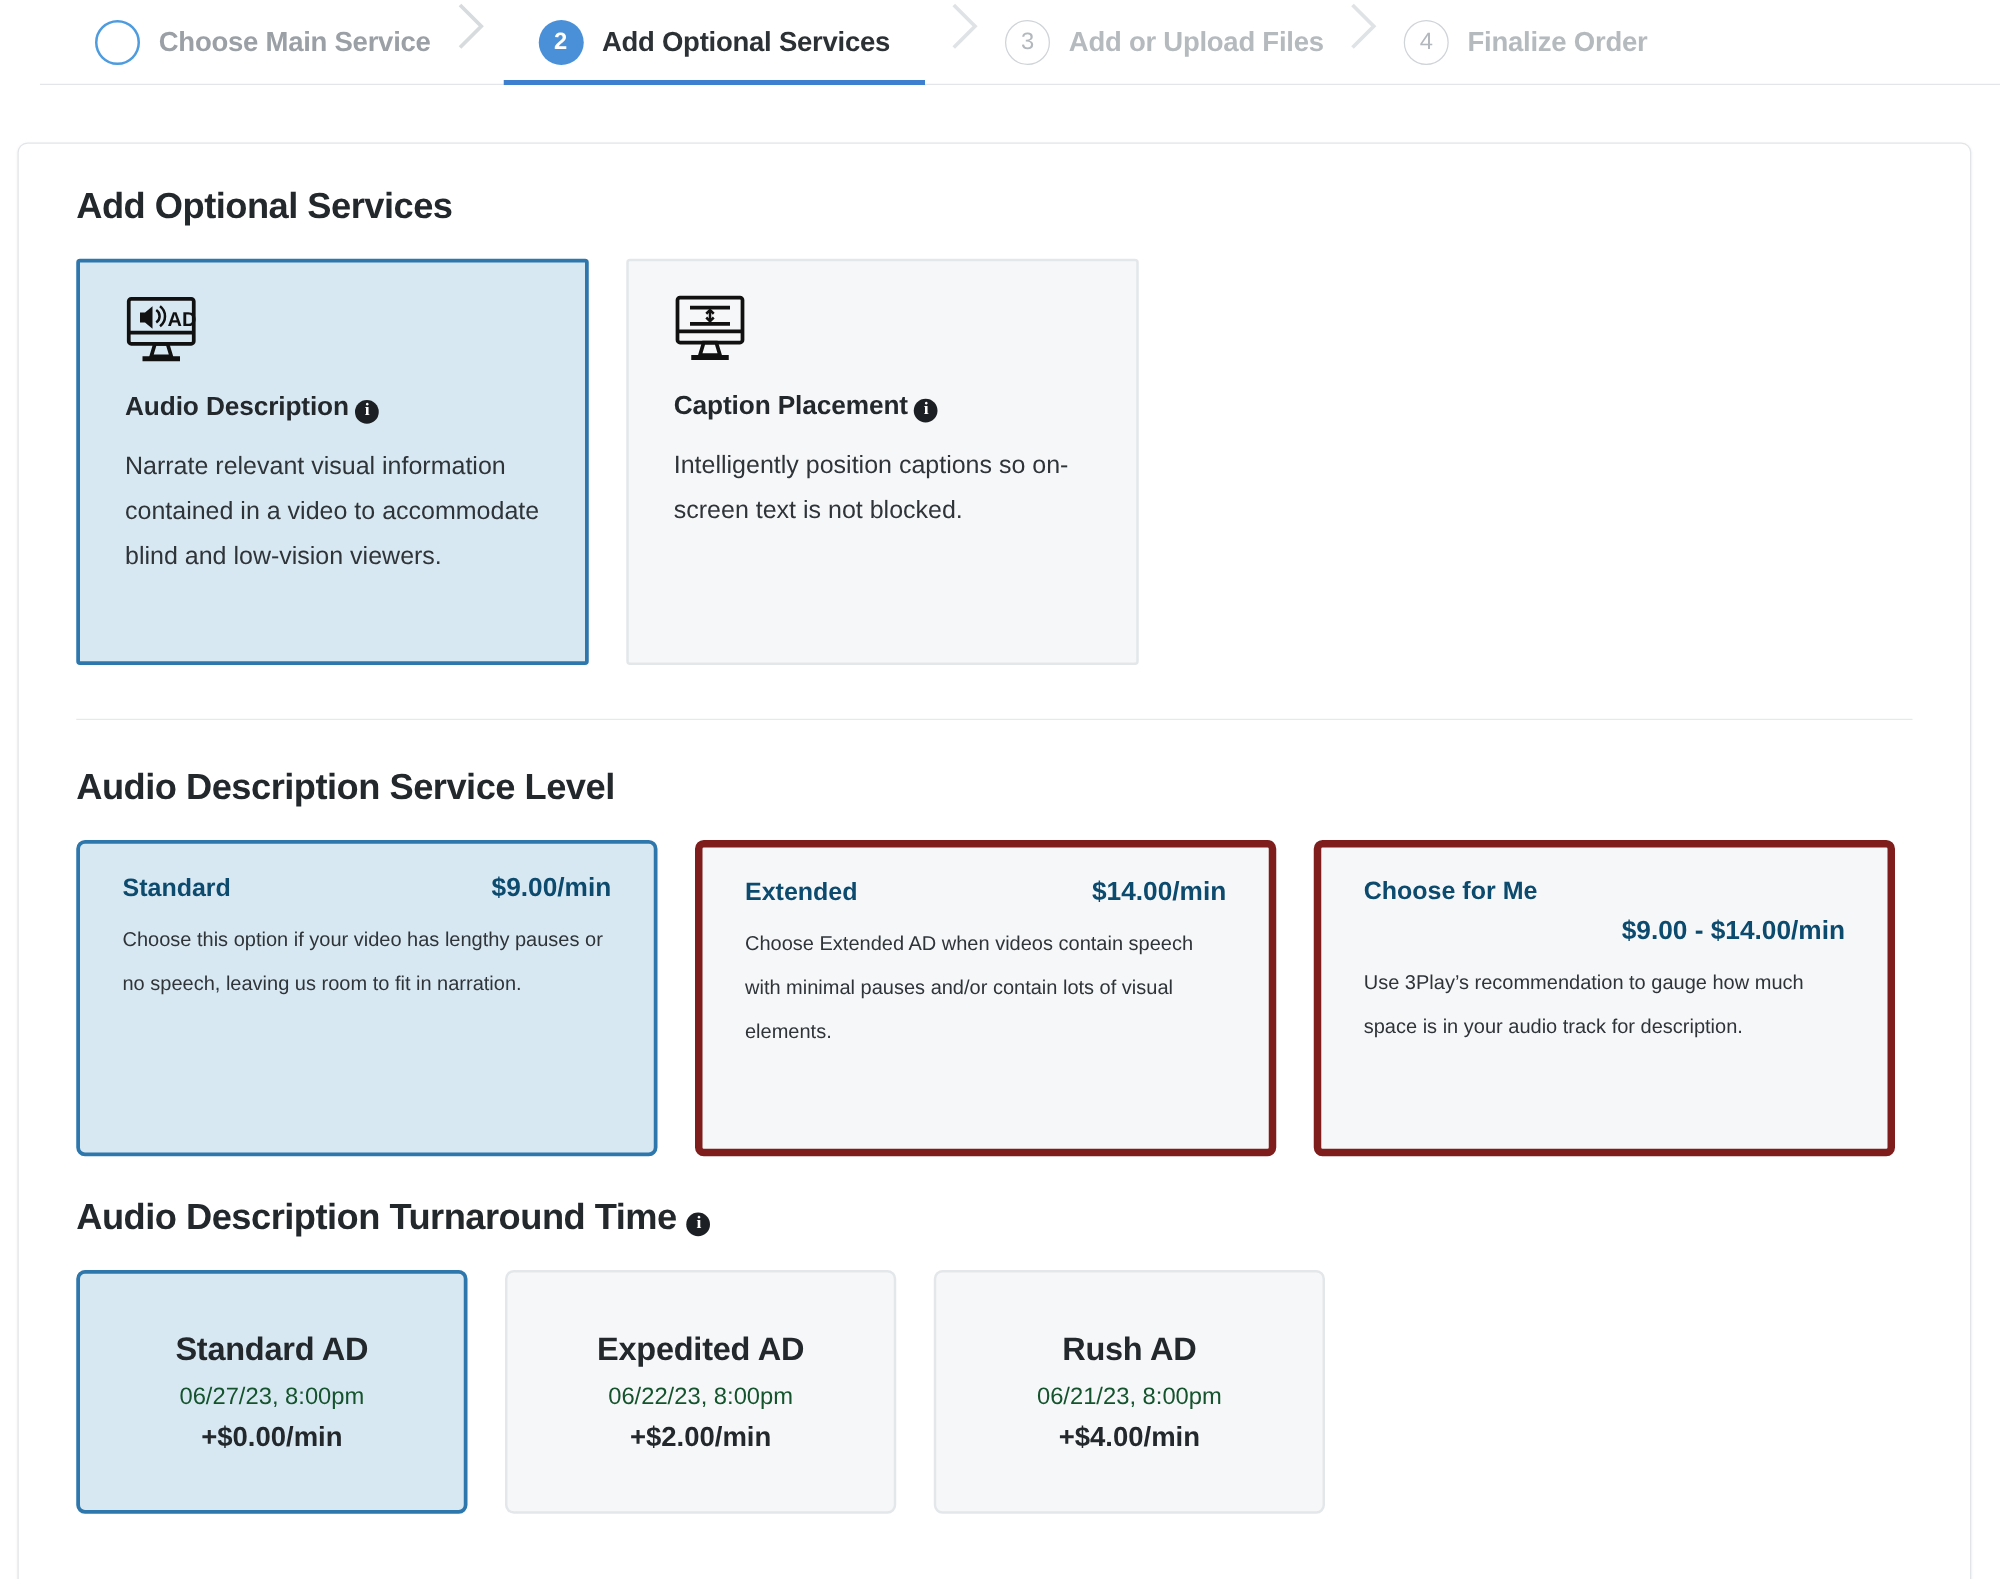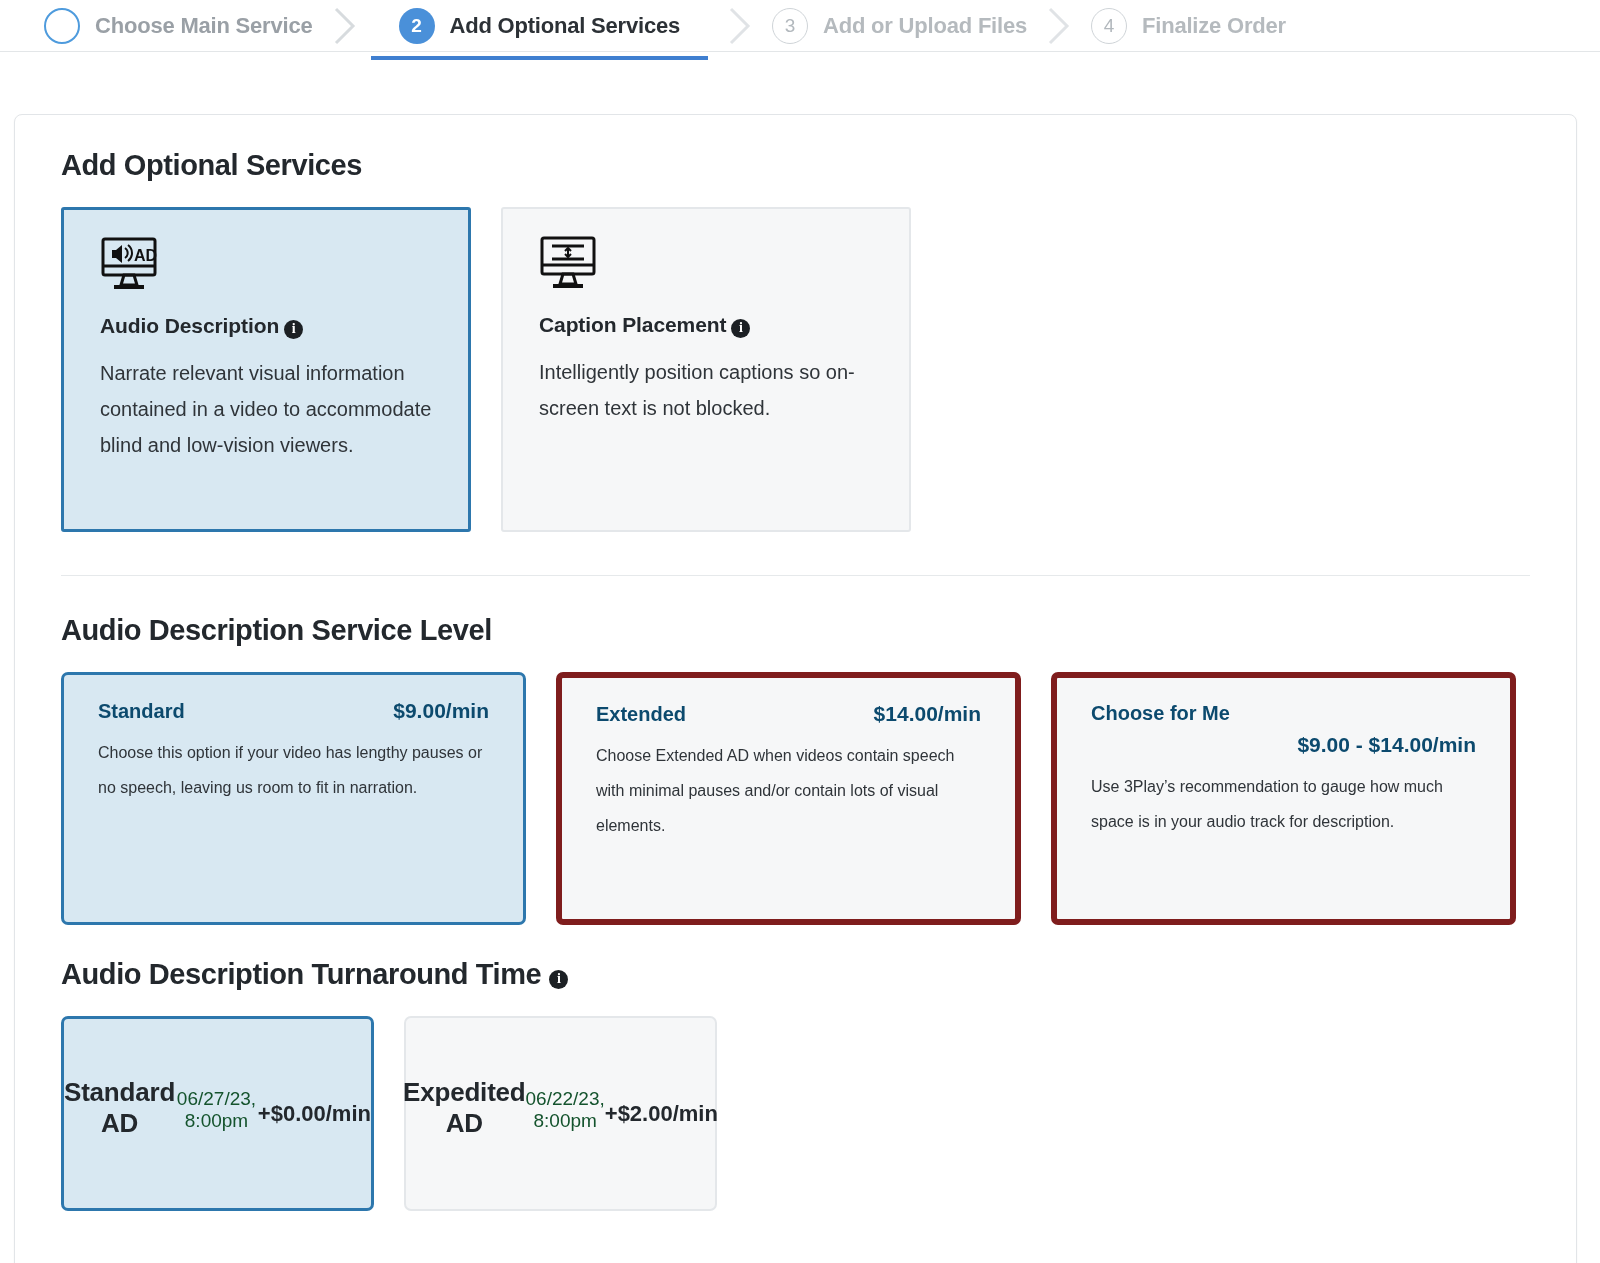--- a/index.html
+++ b/index.html
@@ -7,26 +7,27 @@
     width: 1600px; height: 1263px;
     background: #ffffff;
     font-family: "Liberation Sans", sans-serif;
     color: #21262b;
     overflow: hidden;
   }
 
   
   .stepper {
     position: relative;
-    height: 52px;
+    height: 68px;
     border-bottom: 1px solid #e3e6e8;
     display: flex;
-    align-items: center;
+    align-items: flex-start;
     padding-left: 44px;
     background: #fff;
+    margin-left: 32px;
   }
   .step {
     display: flex;
     align-items: center;
     height: 68px;
     position: relative;
   }
   .step-badge {
     width: 36px; height: 36px;
     border-radius: 50%;
@@ -175,21 +176,21 @@
   }
 
   
   .turn-title { margin-top: 33px; margin-bottom: 24px; }
   .turn-row { display: flex; gap: 30px; }
   .turn-card {
     width: 313px;
     height: 195px;
     border-radius: 7px;
     display: flex;
-    flex-direction: row;
+    flex-direction: column;
     align-items: center;
     justify-content: center;
     cursor: pointer;
     text-align: center;
   }
   .turn-card.selected {
     background: #d8e8f2;
     border: 3px solid #2d77ad;
   }
   .turn-card.unselected {
@@ -363,16 +364,21 @@
       <div class="turn-date">06/27/23, 8:00pm</div>
       <div class="turn-price">+$0.00/min</div>
     </div>
 
     <div class="turn-card unselected">
       <div class="turn-name">Expedited AD</div>
       <div class="turn-date">06/22/23, 8:00pm</div>
       <div class="turn-price">+$2.00/min</div>
     </div>
 
+    <div class="turn-card unselected">
+      <div class="turn-name">Rush AD</div>
+      <div class="turn-date">06/21/23, 8:00pm</div>
+      <div class="turn-price">+$4.00/min</div>
+    </div>
 
   </div>
 
 </div>
 
 </body></html>

